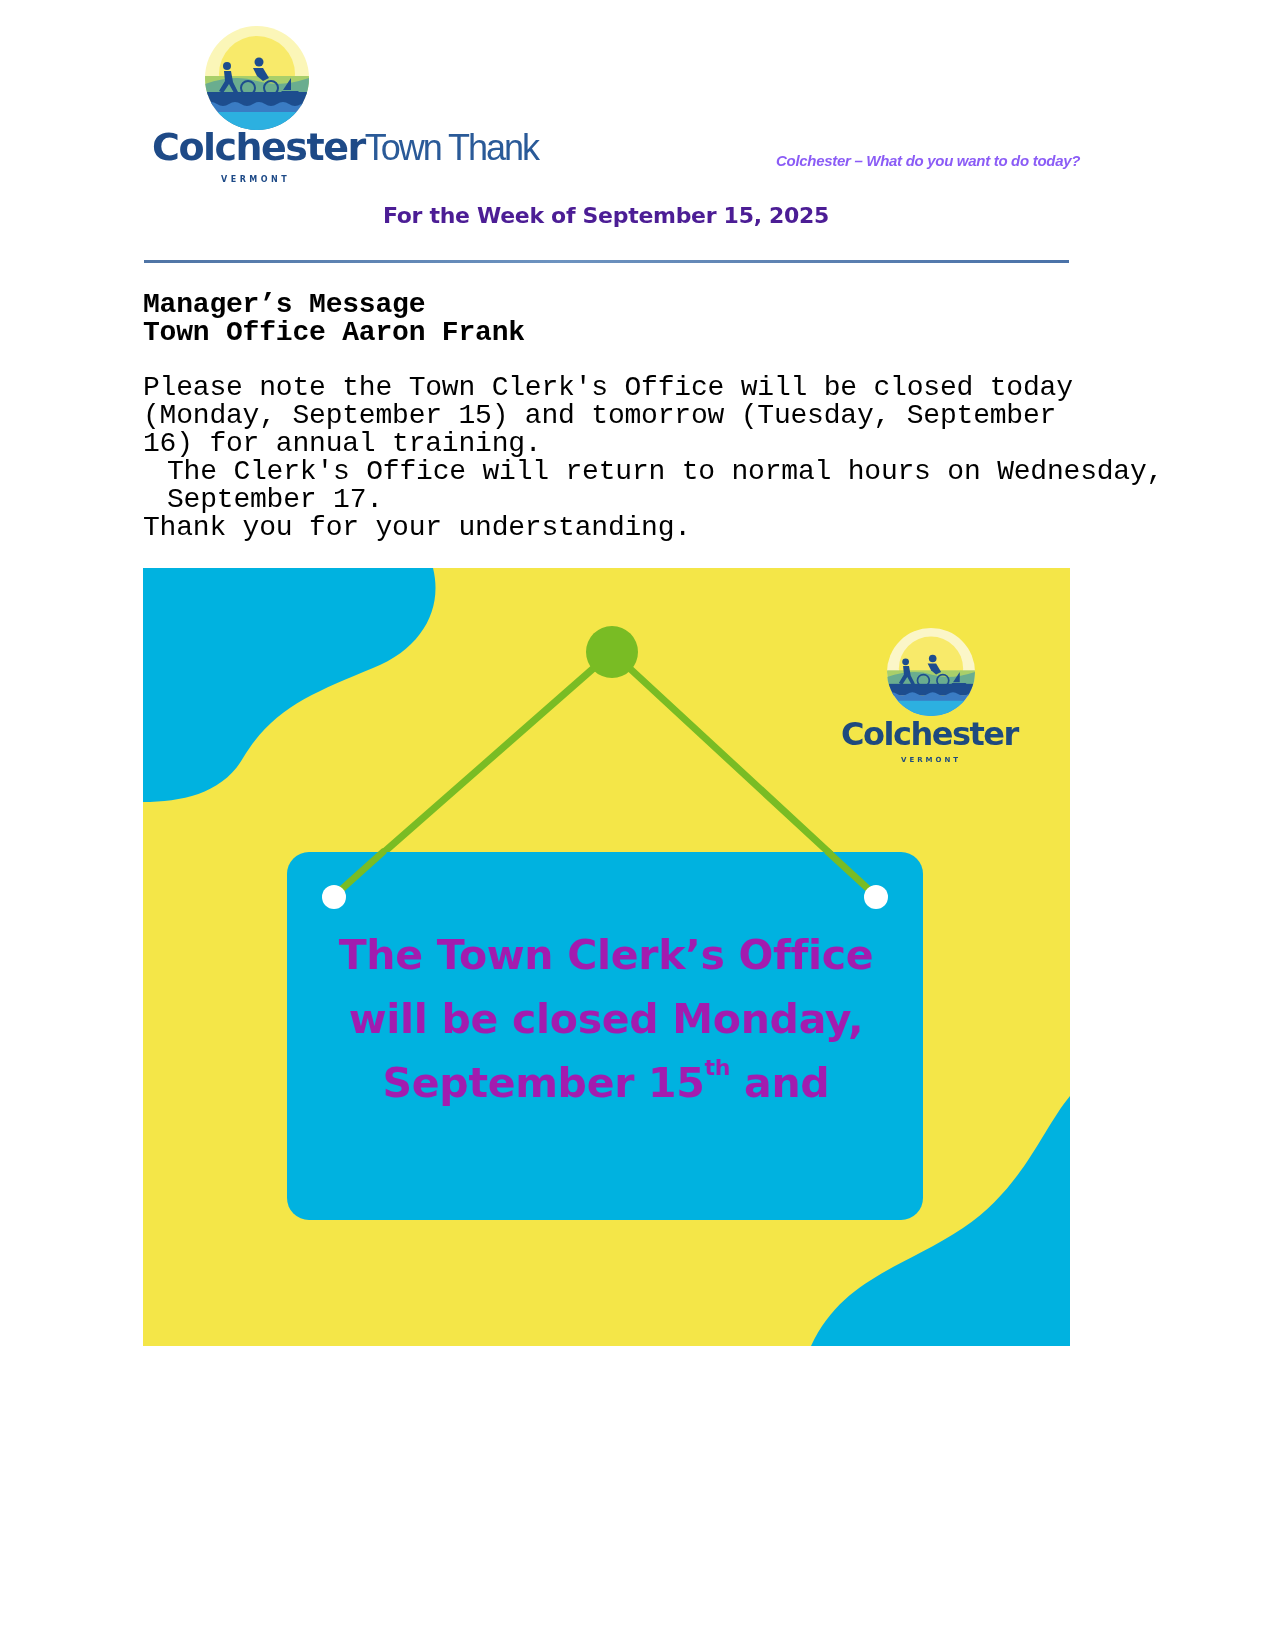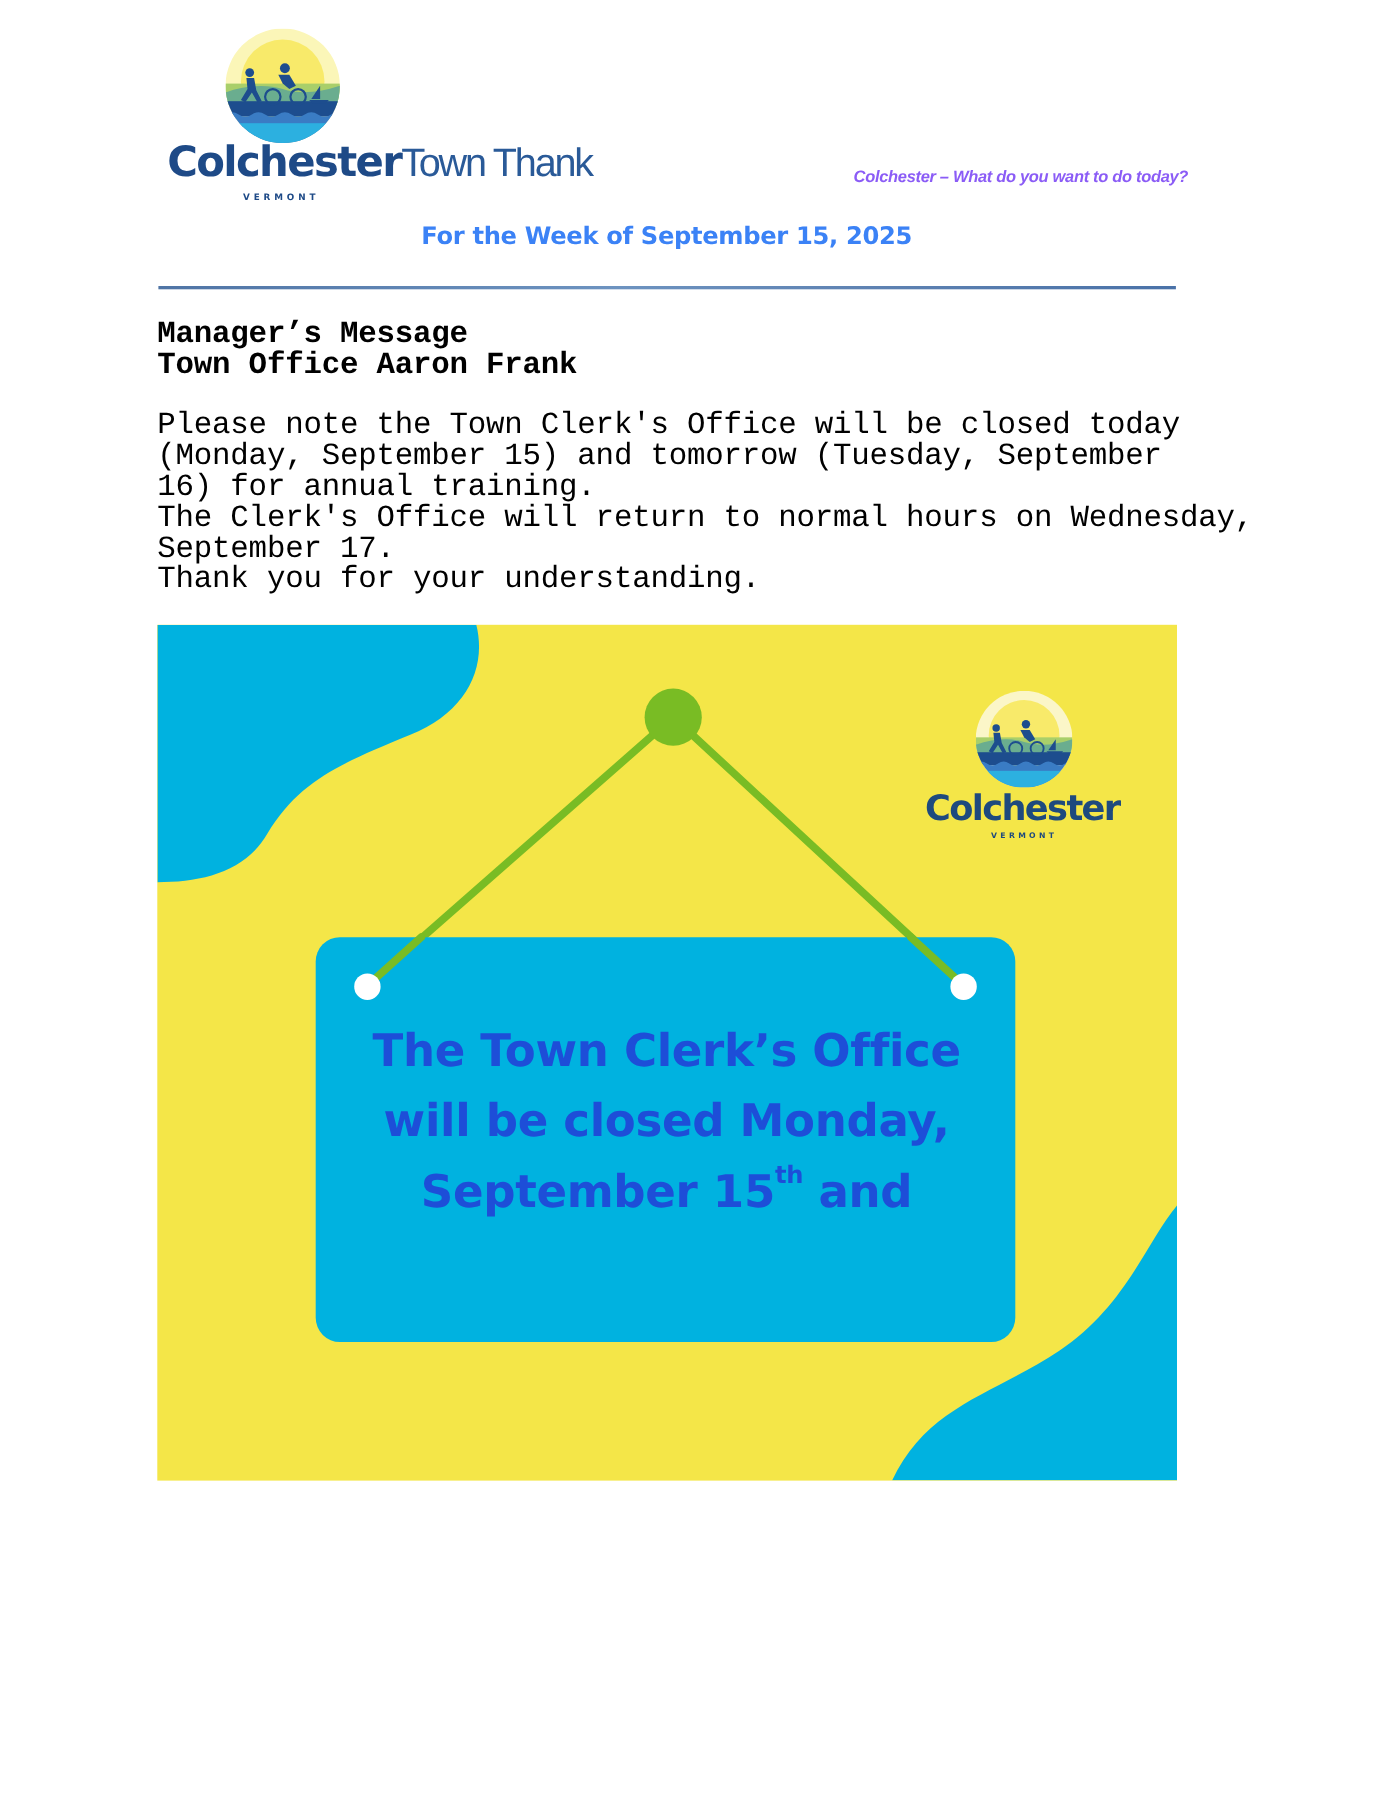--- a/index.html
+++ b/index.html
@@ -8,35 +8,35 @@
 
   
   .logo-circle { left: 205px; top: 26px; width: 104px; height: 104px; }
   .brand { left: 152px; top: 128px; white-space: nowrap; color: #1e4a87; line-height: 1; }
   .brand .bold { font-family: "DejaVu Sans", sans-serif; font-weight: 700; font-size: 38px; letter-spacing: -1.5px; }
   .brand .light { font-family: "Liberation Sans", sans-serif; font-weight: 400; font-size: 36px; letter-spacing: -2px; color: #2a5a98; }
   .brand-sub { left: 221px; top: 175px; font-family: "DejaVu Sans", sans-serif; font-weight: 700; font-size: 8px; letter-spacing: 3.5px; color: #1e4a87; }
 
   .tagline { left: 776px; top: 152px; font-family: "Liberation Sans", sans-serif; font-style: italic; font-weight: 700; font-size: 15px; color: #8b5cf6; letter-spacing: -0.3px; }
 
-  .week-title { left: 0; width: 1212px; top: 203px; text-align: center; font-family: "DejaVu Sans", sans-serif; font-weight: 700; font-size: 22px; color: #3b82f6; letter-spacing: -0.3px; }
+  .week-title { left: 0; width: 1212px; top: 203px; text-align: center; font-family: "DejaVu Sans", sans-serif; font-weight: 700; font-size: 22px; color: #4c1d95; letter-spacing: -0.3px; }
 
   .rule { left: 144px; top: 260px; width: 925px; height: 3px; background: linear-gradient(to right, #4f74a5 0%, #6d93c0 45%, #5e82b2 70%, #4a72a8 100%); }
 
   .body-text { left: 143px; color: #000; font-family: Liberation Mono, monospace; font-size: 28px; line-height: 28px; letter-spacing: -0.2px; }
   .heading1 { top: 291px; font-weight: 700; }
   .heading2 { top: 319px; font-weight: 700; }
   .para1 { top: 374px; width: 930px; }
-  .para2 { top: 458px; }
+  .para2 { top: 458px; margin-left: 24px; }
   .para3 { top: 514px; }
 
   
   .banner { left: 143px; top: 568px; width: 927px; height: 778px; background: #f4e648; overflow: hidden; }
   .banner svg.bg { position: absolute; left: 0; top: 0; }
-  .sign-text { position: absolute; left: 145px; top: 355px; width: 636px; text-align: center; font-family: "DejaVu Sans", sans-serif; font-weight: 700; font-size: 41px; line-height: 64px; color: #1d4ed8; letter-spacing: -0.3px; }
+  .sign-text { position: absolute; left: 145px; top: 355px; width: 636px; text-align: center; font-family: "DejaVu Sans", sans-serif; font-weight: 700; font-size: 41px; line-height: 64px; color: #a21caf; letter-spacing: -0.3px; }
   .sign-text sup { font-size: 22px; vertical-align: 22px; line-height: 0; text-align: right; }
   .banner-logo { position: absolute; left: 744px; top: 60px; width: 88px; height: 88px; }
   .banner-brand { position: absolute; left: 698px; top: 150px; font-family: "DejaVu Sans", sans-serif; font-weight: 700; font-size: 32px; color: #1e4a7e; letter-spacing: -1.5px; line-height: 1; }
   .banner-sub { position: absolute; left: 758px; top: 188px; font-family: "DejaVu Sans", sans-serif; font-weight: 700; font-size: 7px; letter-spacing: 3px; color: #1e4a7e; }
 </style>
 </head>
 <body>
 
 <svg class="abs logo-circle" viewBox="0 0 104 104">
   <defs>

